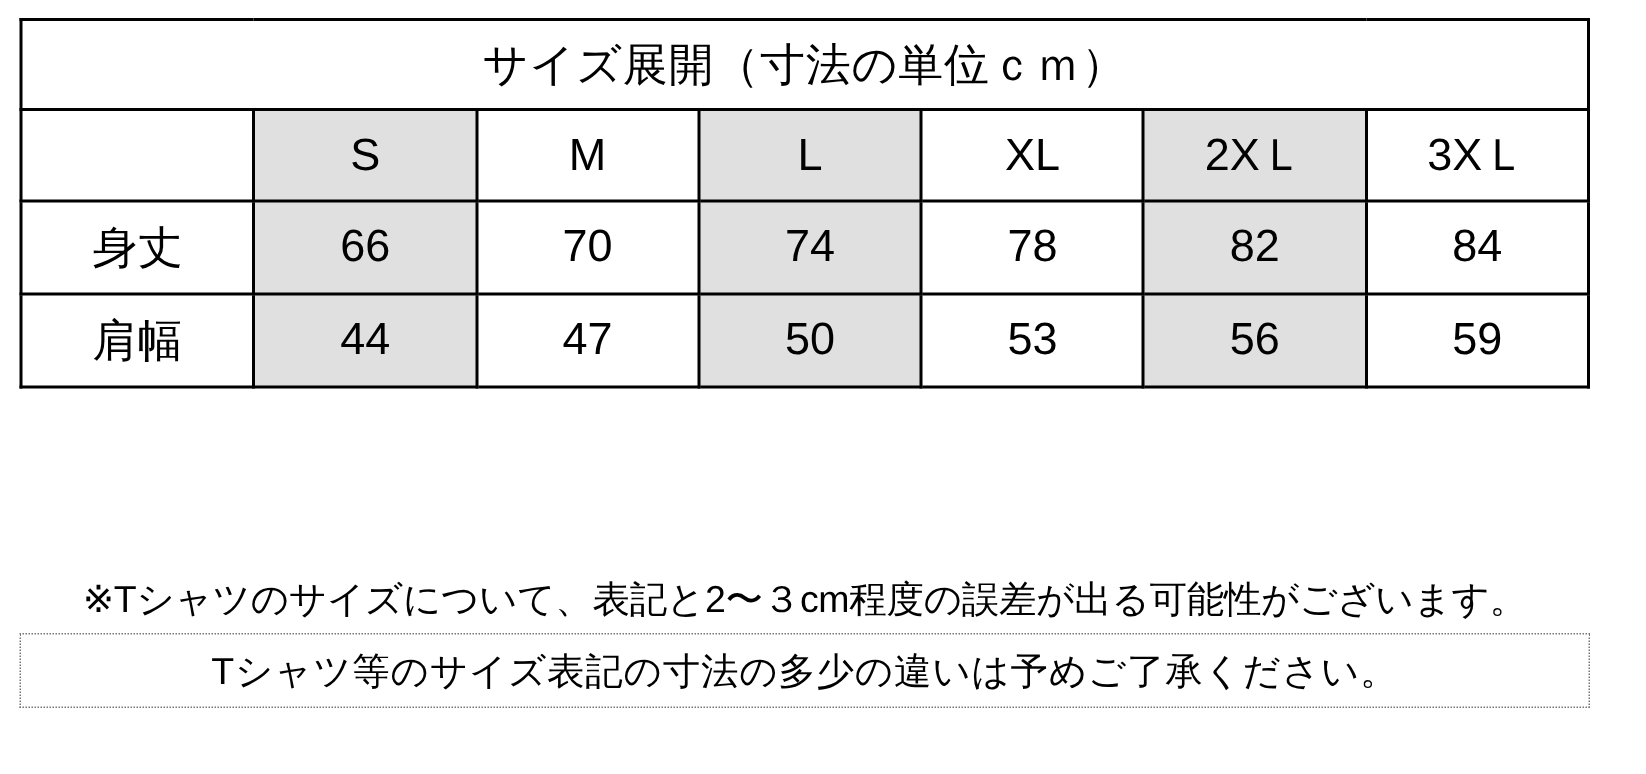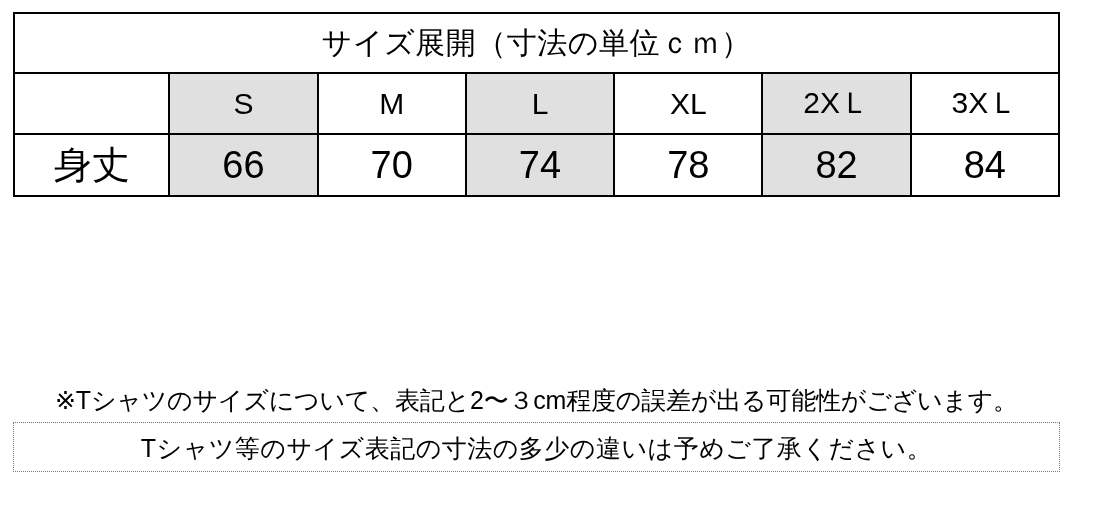--- a/index.html
+++ b/index.html
@@ -51,21 +51,21 @@
     letter-spacing: 0.5px;
   }
 
   tr.header-row td {
     height: 59px;
     font-size: 30px;
   }
 
   tr.data-row td {
     height: 60px;
-    font-size: 38px;
+    font-size: 30px;
     text-align: center;
   }
 
   td.shaded {
     background: #e0e0e0;
   }
 
   td.label-cell {
     font-size: 30px;
     background: #ffffff;
@@ -133,20 +133,29 @@
           <td class="label-cell">身丈</td>
           <td class="shaded">66</td>
           <td>70</td>
           <td class="shaded">74</td>
           <td>78</td>
           <td class="shaded">82</td>
           <td>84</td>
         </tr>
 
 
+        <tr class="data-row">
+          <td class="label-cell">肩幅</td>
+          <td class="shaded">44</td>
+          <td>47</td>
+          <td class="shaded">50</td>
+          <td>53</td>
+          <td class="shaded">56</td>
+          <td>59</td>
+        </tr>
 
       </tbody>
     </table>
   </div>
 
   <div class="note note1">※Tシャツのサイズについて、表記と2〜３cm程度の誤差が出る可能性がございます。</div>
 
   <div class="note note2">Tシャツ等のサイズ表記の寸法の多少の違いは予めご了承ください。</div>
 
 </div>

